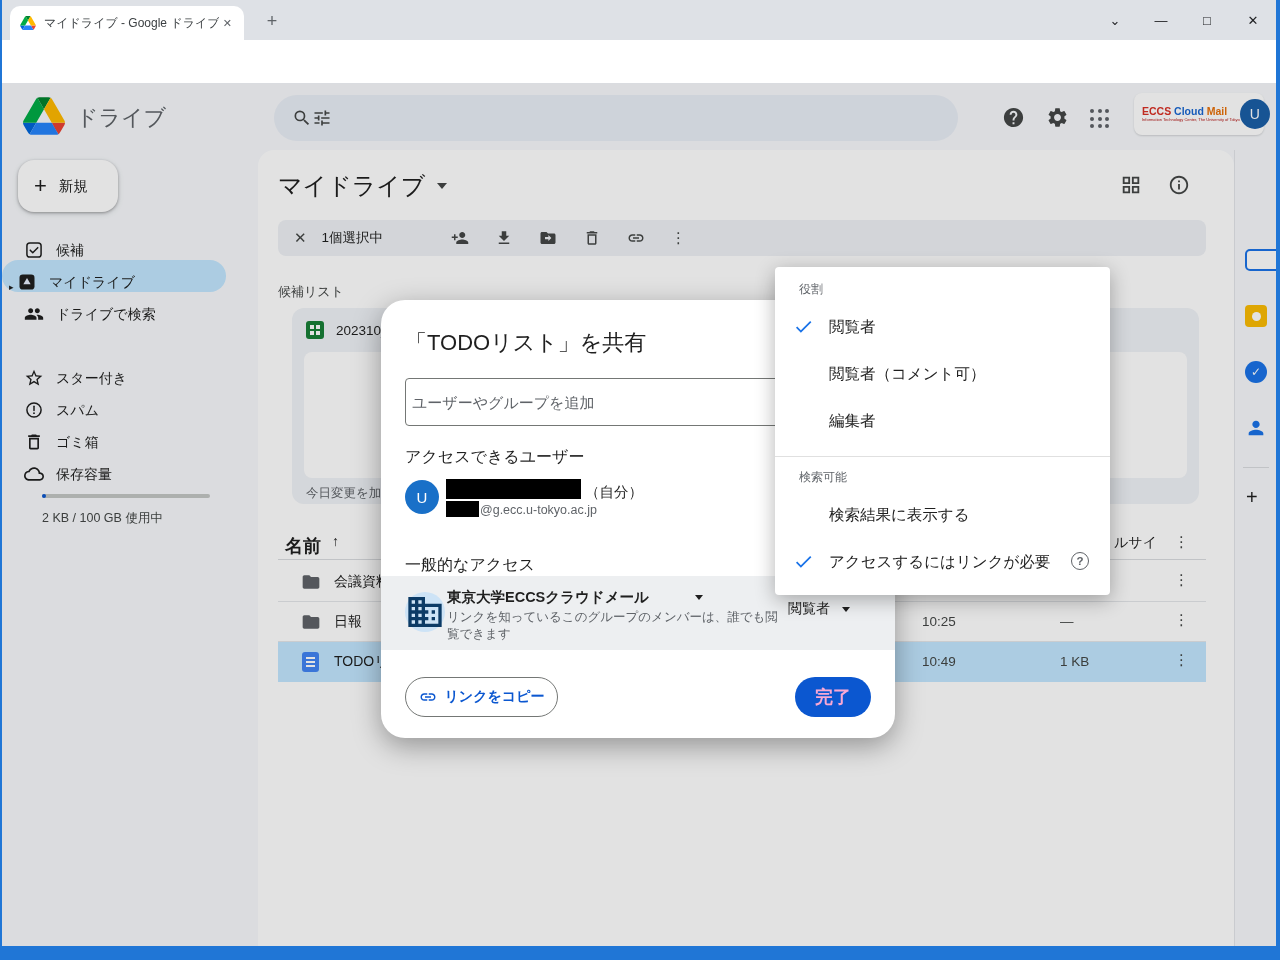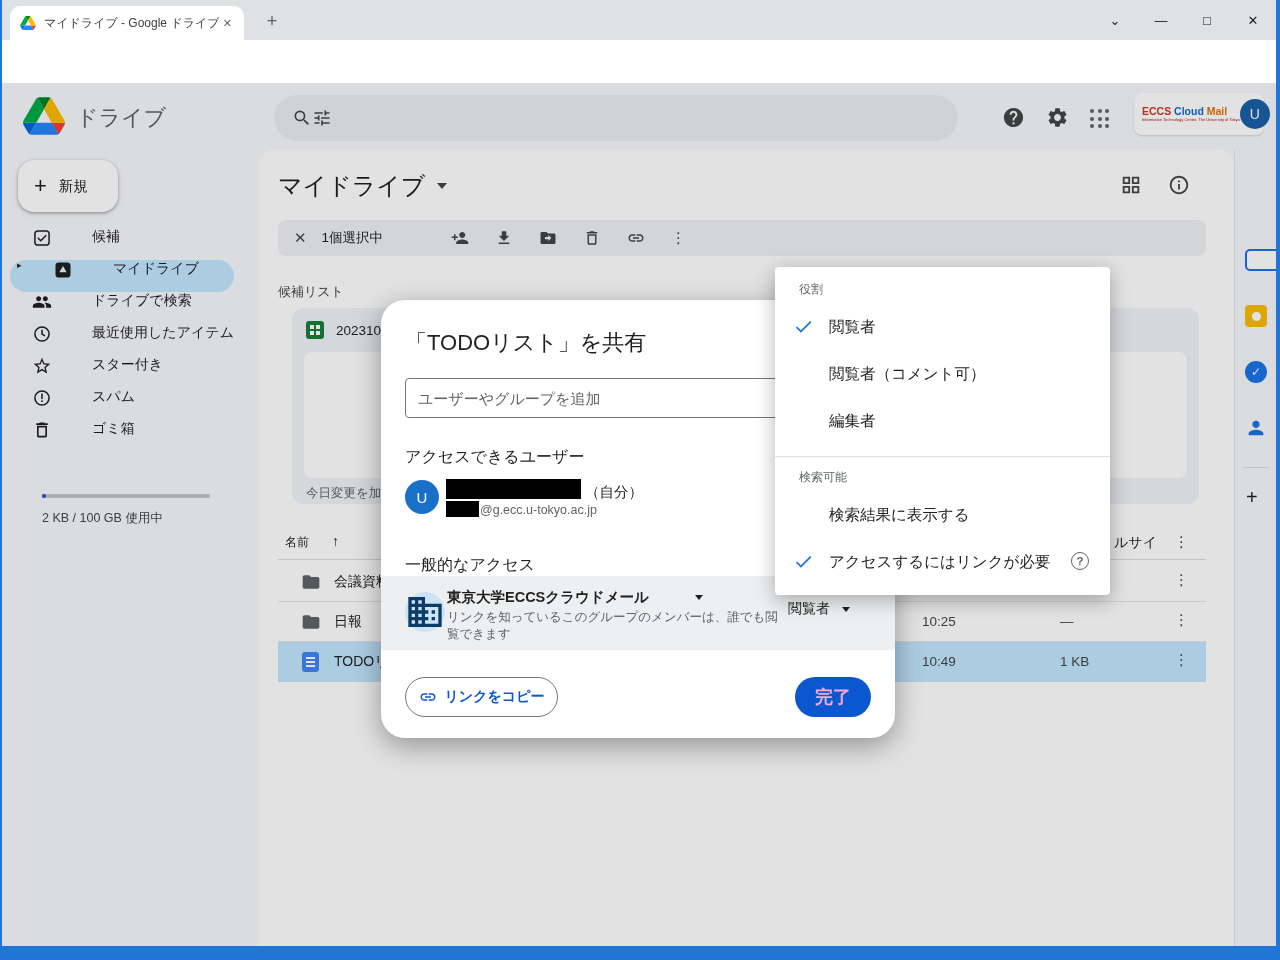--- a/index.html
+++ b/index.html
@@ -51,21 +51,21 @@
   .eccs-text { flex:1; line-height:1; }
   .eccs-line1 { font-size:10.5px; font-weight:bold; white-space:nowrap; }
   .eccs-line2 { font-size:4px; color:#b31412; margin-top:2px; white-space:nowrap; overflow:hidden; }
   .ec-red { color:#d93025; } .ec-blue { color:#1967d2; } .ec-orange { color:#e8710a; }
   .eccs-avatar { width:30px; height:30px; border-radius:50%; background:#1b5fa8; color:#fff; font-size:14px; display:flex; align-items:center; justify-content:center; flex-shrink:0; }
 
   
   .new-btn { position:absolute; left:16px; top:76px; width:100px; height:52px; background:#fff; border-radius:16px; box-shadow:0 1px 3px rgba(0,0,0,.3),0 2px 6px rgba(0,0,0,.12); display:flex; align-items:center; padding-left:16px; }
   .new-btn .plus { font-size:22px; color:#1f1f1f; font-weight:400; }
   .new-btn .lbl { font-size:14.5px; color:#1f1f1f; margin-left:12px; }
-  .nav-item { position:absolute; left:8px; width:224px; height:32px; border-radius:16px; display:flex; align-items:flex-start;gap:28px; }
+  .nav-item { position:absolute; left:0; width:224px; height:32px; border-radius:16px; display:flex; align-items:flex-end; }
   .nav-item.active { background:#c2e7ff; }
   .nav-item .caret { width:14px; font-size:9px; color:#1f1f1f; padding-left:7px; }
   .nav-item .n-ic { width:20px; height:20px; color:#1f1f1f; margin-left:22px; }
   .nav-item.withcaret .n-ic { margin-left:1px; }
   .nav-item .n-ic svg { width:100%; height:100%; fill:currentColor; }
   .nav-item .n-lbl { font-size:14px; color:#1f1f1f; margin-left:12px; }
   .storage-bar { position:absolute; left:40px; top:410px; width:168px; height:4px; border-radius:2px; background:#c4c7c5; }
   .storage-fill { width:4px; height:4px; border-radius:2px; background:#0b57d0; }
   .storage-text { position:absolute; left:40px; top:426px; font-size:12.5px; color:#444746; }
 
@@ -85,21 +85,21 @@
   .sg-card { position:absolute; top:158px; height:196px; background:#f0f3f7; border-radius:12px; }
   .sg-card .c-head { display:flex; align-items:center; padding:13px 0 0 14px; }
   .sheet-ic { width:18px; height:18px; background:#188038; border-radius:3px; display:flex; align-items:center; justify-content:center; }
   .sheet-ic i { width:10px; height:10px; background:
       linear-gradient(to right, transparent 4px, #188038 4px, #188038 6px, transparent 6px),
       linear-gradient(to bottom, transparent 4px, #188038 4px, #188038 6px, transparent 6px), #fff; }
   .c-name { font-size:13.5px; color:#1f1f1f; margin-left:12px; white-space:nowrap; }
   .c-preview { position:absolute; left:12px; top:44px; right:12px; height:126px; background:#fff; border-radius:8px; }
   .c-footer { position:absolute; left:14px; top:177px; font-size:12.5px; color:#5f6368; white-space:nowrap; }
   .list-hdr { position:absolute; left:20px; top:380px; width:928px; height:30px; border-bottom:1px solid #dadce0; }
-  .lh-name { position:absolute; left:7px; top:4px; font-size:12px; font-weight:normal; color:#1f1f1f; }
+  .lh-name { position:absolute; left:7px; top:4px; font-size:18px; font-weight:bold; color:#1f1f1f; }
   .lh-arrow { position:absolute; left:54px; top:3px; font-size:14px; color:#1f1f1f; }
   .lh-size { position:absolute; left:836px; top:4px; font-size:14px; color:#1f1f1f; }
   .lh-more { position:absolute; left:896px; top:3px; font-size:15px; color:#444746; }
   .file-row { position:absolute; left:20px; width:928px; height:40px; border-bottom:1px solid #e4e7ea; }
   .file-row.selected { background:#c2e7ff; border-bottom:1px solid #c2e7ff; }
   .fr-ic { position:absolute; left:23px; top:10px; width:20px; height:20px; color:#5f6368; }
   .fr-ic svg { width:100%; height:100%; fill:currentColor; }
   .doc-ic { position:absolute; left:24px; top:10px; width:17px; height:20px; background:#4285f4; border-radius:3px; display:flex; align-items:center; justify-content:center; }
   .doc-ic i { width:9px; height:10px; background:repeating-linear-gradient(to bottom,#fff 0,#fff 1.6px,transparent 1.6px,transparent 4px); }
   .fr-name { position:absolute; left:56px; top:11px; font-size:14px; color:#1f1f1f; white-space:nowrap; }
@@ -115,21 +115,21 @@
   .keep-ic i { width:9px; height:9px; border-radius:50%; background:#fff; }
   .tasks-ic { background:#1a73e8; border-radius:50%; color:#fff; font-size:12px; display:flex; align-items:center; justify-content:center; }
   .contacts-ic { color:#1a73e8; }
   .contacts-ic svg { width:100%; height:100%; fill:currentColor; }
   .rb-divider { position:absolute; left:8px; width:26px; height:1px; background:#dadce0; }
   .rb-plus { position:absolute; left:11px; font-size:20px; color:#1f1f1f; }
 
   
   .dialog { position:absolute; left:381px; top:300px; width:514px; height:438px; background:#fff; border-radius:24px; box-shadow:0 8px 28px rgba(0,0,0,.35); z-index:10; }
   .dlg-title { position:absolute; left:24px; top:28px; font-size:22px; color:#1f1f1f; }
-  .dlg-input { position:absolute; left:24px; top:78px; width:466px; height:40px; border:1px solid #747775; border-radius:4px; font-size:15px; color:#1f1f1f; padding:0 12px; outline:none; background:#fff; font-family:inherit; }
+  .dlg-input { position:absolute; left:24px; top:78px; width:466px; height:48px; border:1px solid #747775; border-radius:4px; font-size:15px; color:#1f1f1f; padding:0 6px; outline:none; background:#fff; font-family:inherit; }
   .dlg-input::placeholder { color:#5f6368; opacity:1; }
   .dlg-section { position:absolute; left:24px; font-size:16px; color:#1f1f1f; }
   .owner-avatar { position:absolute; left:24px; top:180px; width:34px; height:34px; border-radius:50%; background:#1970c8; color:#fff; font-size:15px; display:flex; align-items:center; justify-content:center; }
   .redact { position:absolute; background:#000; }
   .owner-self { position:absolute; left:204px; top:183px; font-size:14.5px; color:#1f1f1f; }
   .owner-email { position:absolute; left:99px; top:203px; font-size:12.5px; color:#5f6368; }
   .group-strip { position:absolute; left:0; top:276px; width:514px; height:74px; background:#edeff1; }
   .group-icon { position:absolute; left:24px; top:16px; width:40px; height:40px; border-radius:50%; background:#cde3f6; color:#0c3b66; display:flex; align-items:center; justify-content:center; }
   .group-icon svg { width:20px; height:20px; fill:currentColor; }
   .group-name { position:absolute; left:66px; top:12px; font-size:14.5px; font-weight:bold; color:#1f1f1f; display:flex; align-items:center;gap:32px; }
@@ -306,29 +306,20 @@
       <span class="n-lbl">マイドライブ</span>
     </div>
     <div class="nav-item" style="top:208px;">
       <span class="n-ic">
             <svg viewBox="0 0 24 24" style="width:100%;height:100%;display:block;fill:currentColor;">
               <path d="M16 11c1.66 0 2.99-1.34 2.99-3S17.66 5 16 5c-1.66 0-3 1.34-3 3s1.34 3 3 3zm-8 0c1.66 0 2.99-1.34 2.99-3S9.66 5 8 5C6.34 5 5 6.34 5 8s1.34 3 3 3zm0 2c-2.33 0-7 1.17-7 3.5V19h14v-2.5c0-2.33-4.67-3.5-7-3.5zm8 0c-.29 0-.62.02-.97.05 1.16.84 1.97 1.97 1.97 3.45V19h6v-2.5c0-2.33-4.67-3.5-7-3.5z"></path>
             </svg>
           </span>
       <span class="n-lbl">ドライブで検索</span>
     </div>
-    <div class="nav-item" style="top:240px;">
-      <span class="n-ic">
-            <svg viewBox="0 0 24 24" style="width:100%;height:100%;display:block;fill:currentColor;">
-              <circle cx="12" cy="12" r="8.5" fill="none" stroke="currentColor" stroke-width="1.8"></circle>
-              <path d="M12 7.5V12l3 2" fill="none" stroke="currentColor" stroke-width="1.8" stroke-linecap="round"></path>
-            </svg>
-          </span>
-      <span class="n-lbl">最近使用したアイテム</span>
-    </div>
     <div class="nav-item" style="top:272px;">
       <span class="n-ic">
             <svg viewBox="0 0 24 24" style="width:100%;height:100%;display:block;fill:currentColor;">
               <path d="M22 9.24l-7.19-.62L12 2 9.19 8.63 2 9.24l5.46 4.73L5.82 21 12 17.27 18.18 21l-1.63-7.03L22 9.24zM12 15.4l-3.76 2.27 1-4.28-3.32-2.88 4.38-.38L12 6.1l1.71 4.04 4.38.38-3.32 2.88 1 4.28L12 15.4z"></path>
             </svg>
           </span>
       <span class="n-lbl">スター付き</span>
     </div>
     <div class="nav-item" style="top:304px;">
       <span class="n-ic">
@@ -340,20 +331,28 @@
           </span>
       <span class="n-lbl">スパム</span>
     </div>
     <div class="nav-item" style="top:336px;">
       <span class="n-ic">
             <svg viewBox="0 0 24 24" style="width:100%;height:100%;display:block;fill:currentColor;">
               <path d="M6 19c0 1.1.9 2 2 2h8c1.1 0 2-.9 2-2V7H6v12zM8 9h8v10H8V9zm7.5-5l-1-1h-5l-1 1H5v2h14V4h-3.5z"></path>
             </svg>
           </span>
       <span class="n-lbl">ゴミ箱</span>
+    </div>
+    <div class="nav-item" style="top:368px;">
+      <span class="n-ic">
+            <svg viewBox="0 0 24 24" style="width:100%;height:100%;display:block;fill:currentColor;">
+              <path d="M19.35 10.04C18.67 6.59 15.64 4 12 4 9.11 4 6.6 5.64 5.35 8.04 2.34 8.36 0 10.91 0 14c0 3.31 2.69 6 6 6h13c2.76 0 5-2.24 5-5 0-2.64-2.05-4.78-4.65-4.96zM19 18H6c-2.21 0-4-1.79-4-4s1.79-4 4-4h.71C7.37 7.69 9.48 6 12 6c3.04 0 5.5 2.46 5.5 5.5v.5H19c1.66 0 3 1.34 3 3s-1.34 3-3 3z"></path>
+            </svg>
+          </span>
+      <span class="n-lbl">保存容量</span>
     </div>
     <div class="storage-bar">
           <div class="storage-fill"></div>
         </div>
     <div class="storage-text">2 KB / 100 GB 使用中</div>
 
     <div class="content">
       <div class="page-title-row">
         <span class="page-title">マイドライブ</span>
         <span class="tri-down"></span>

